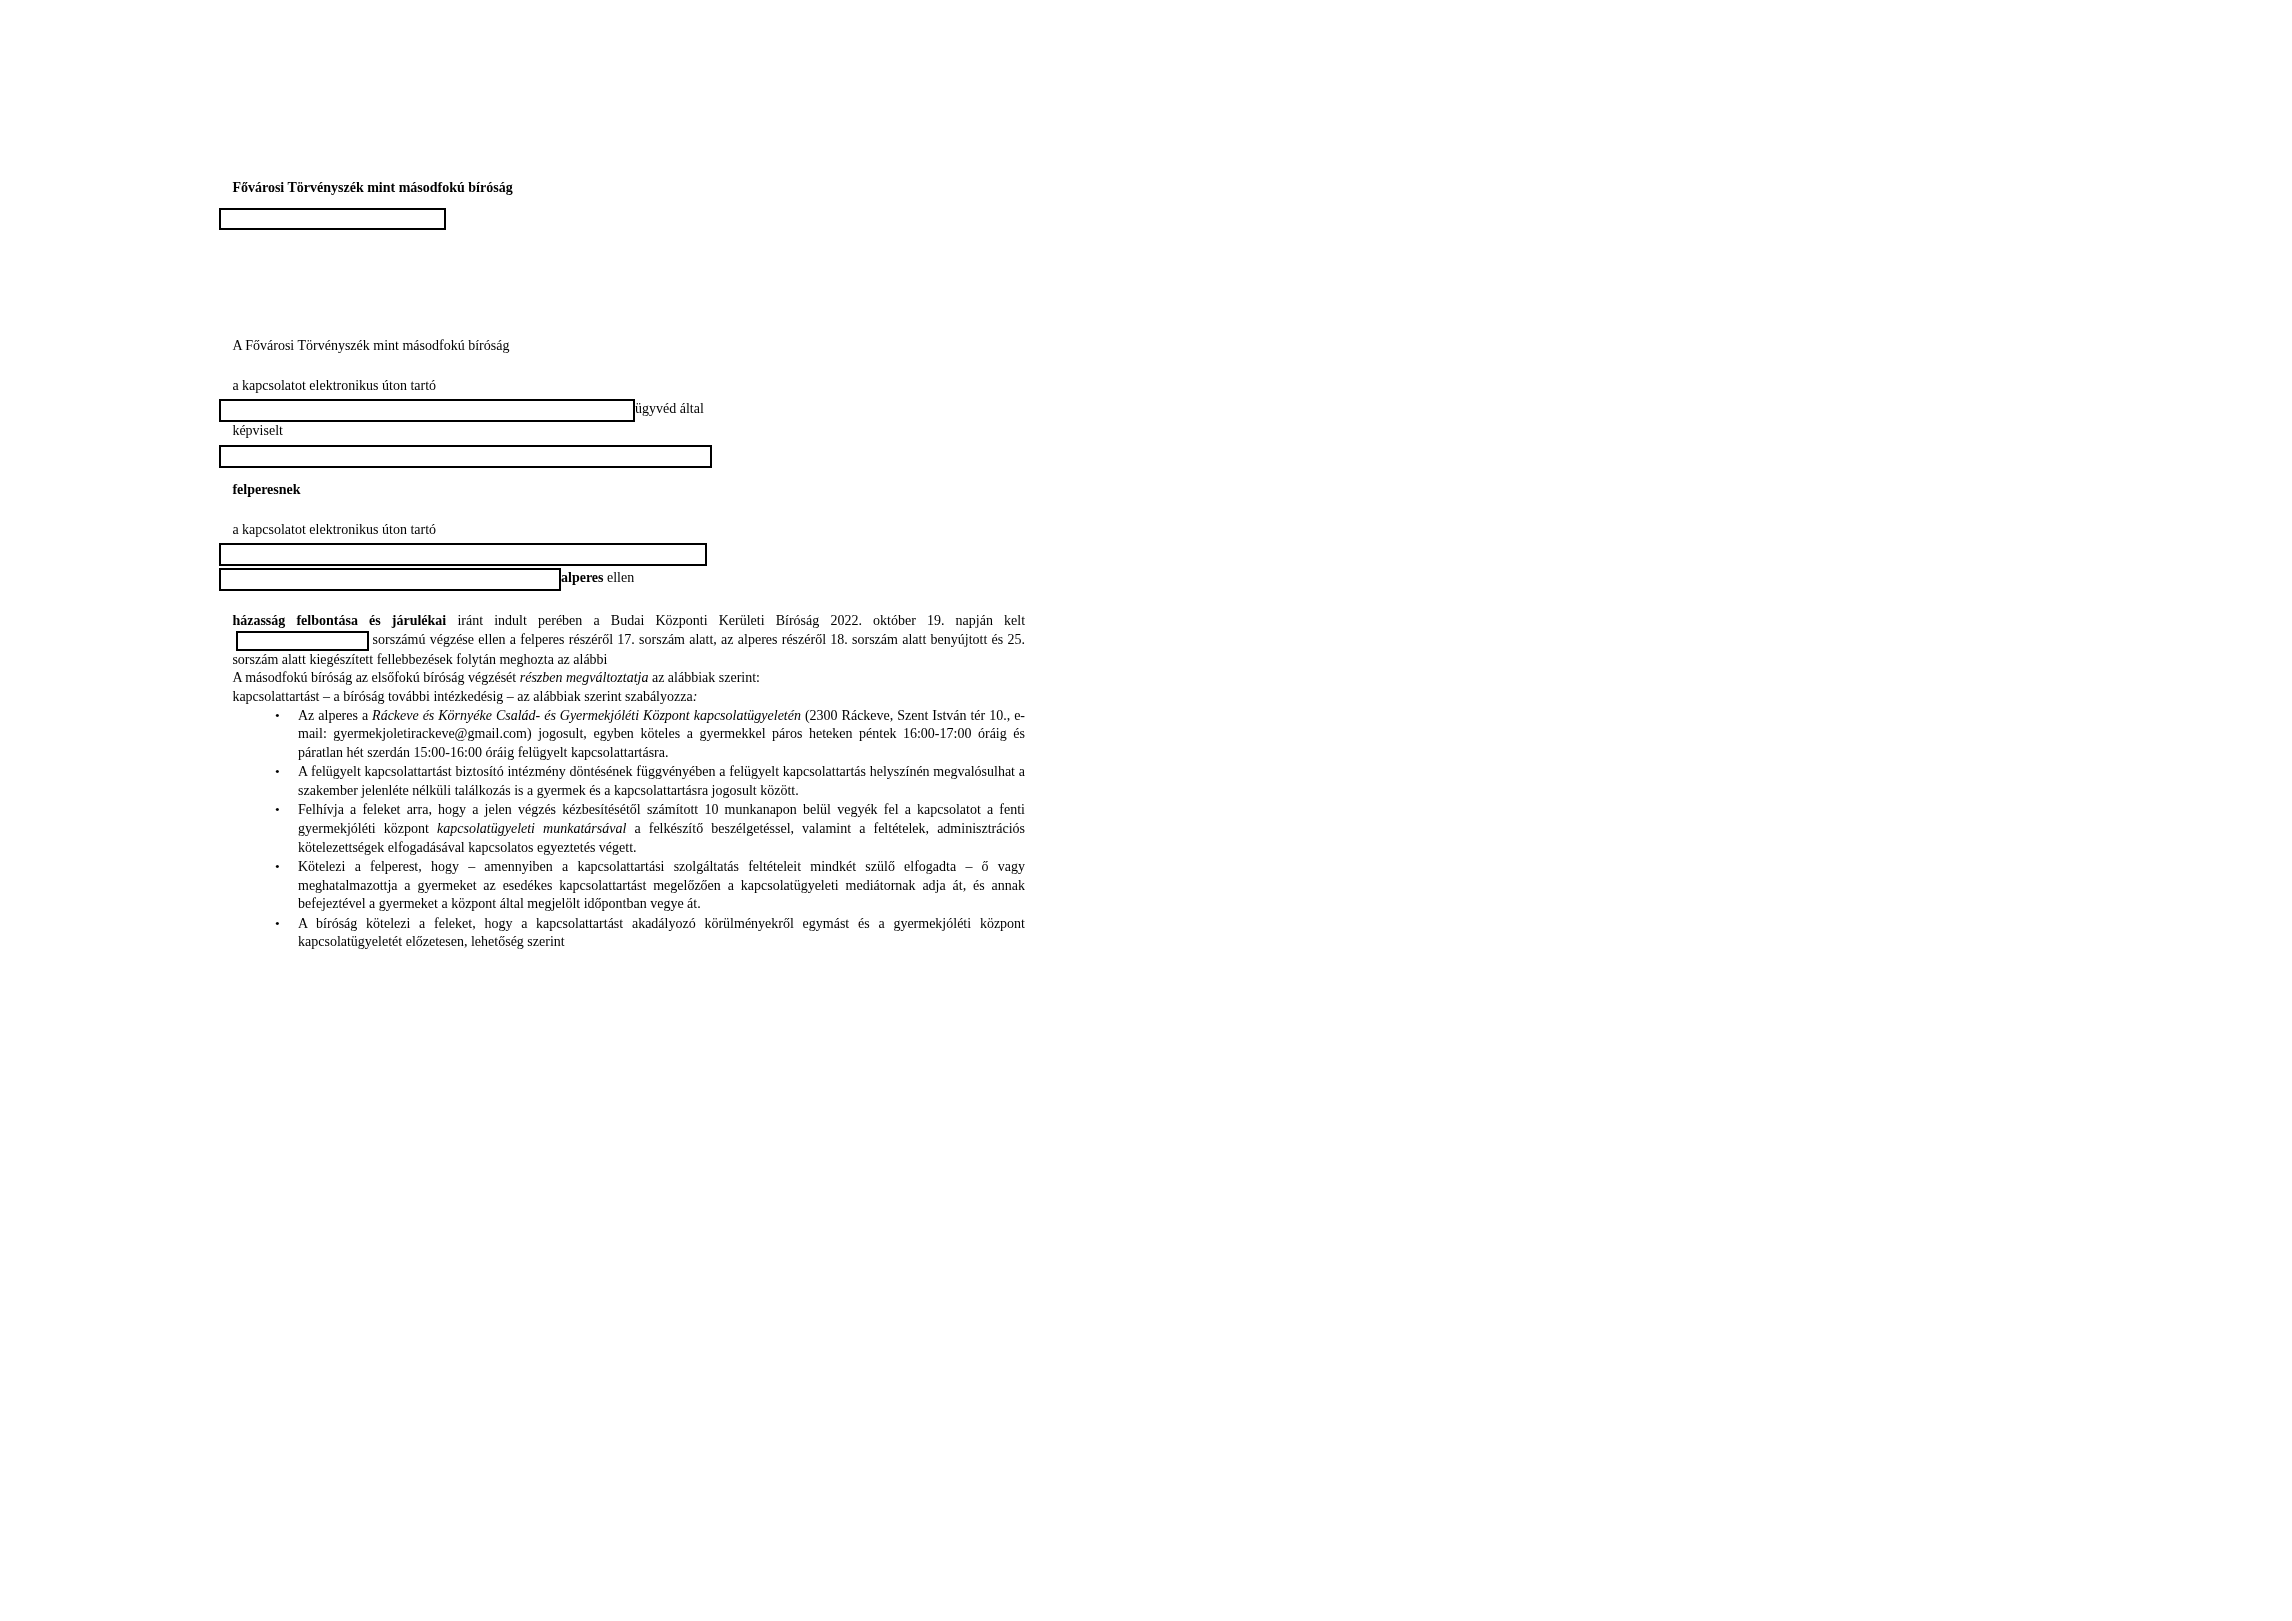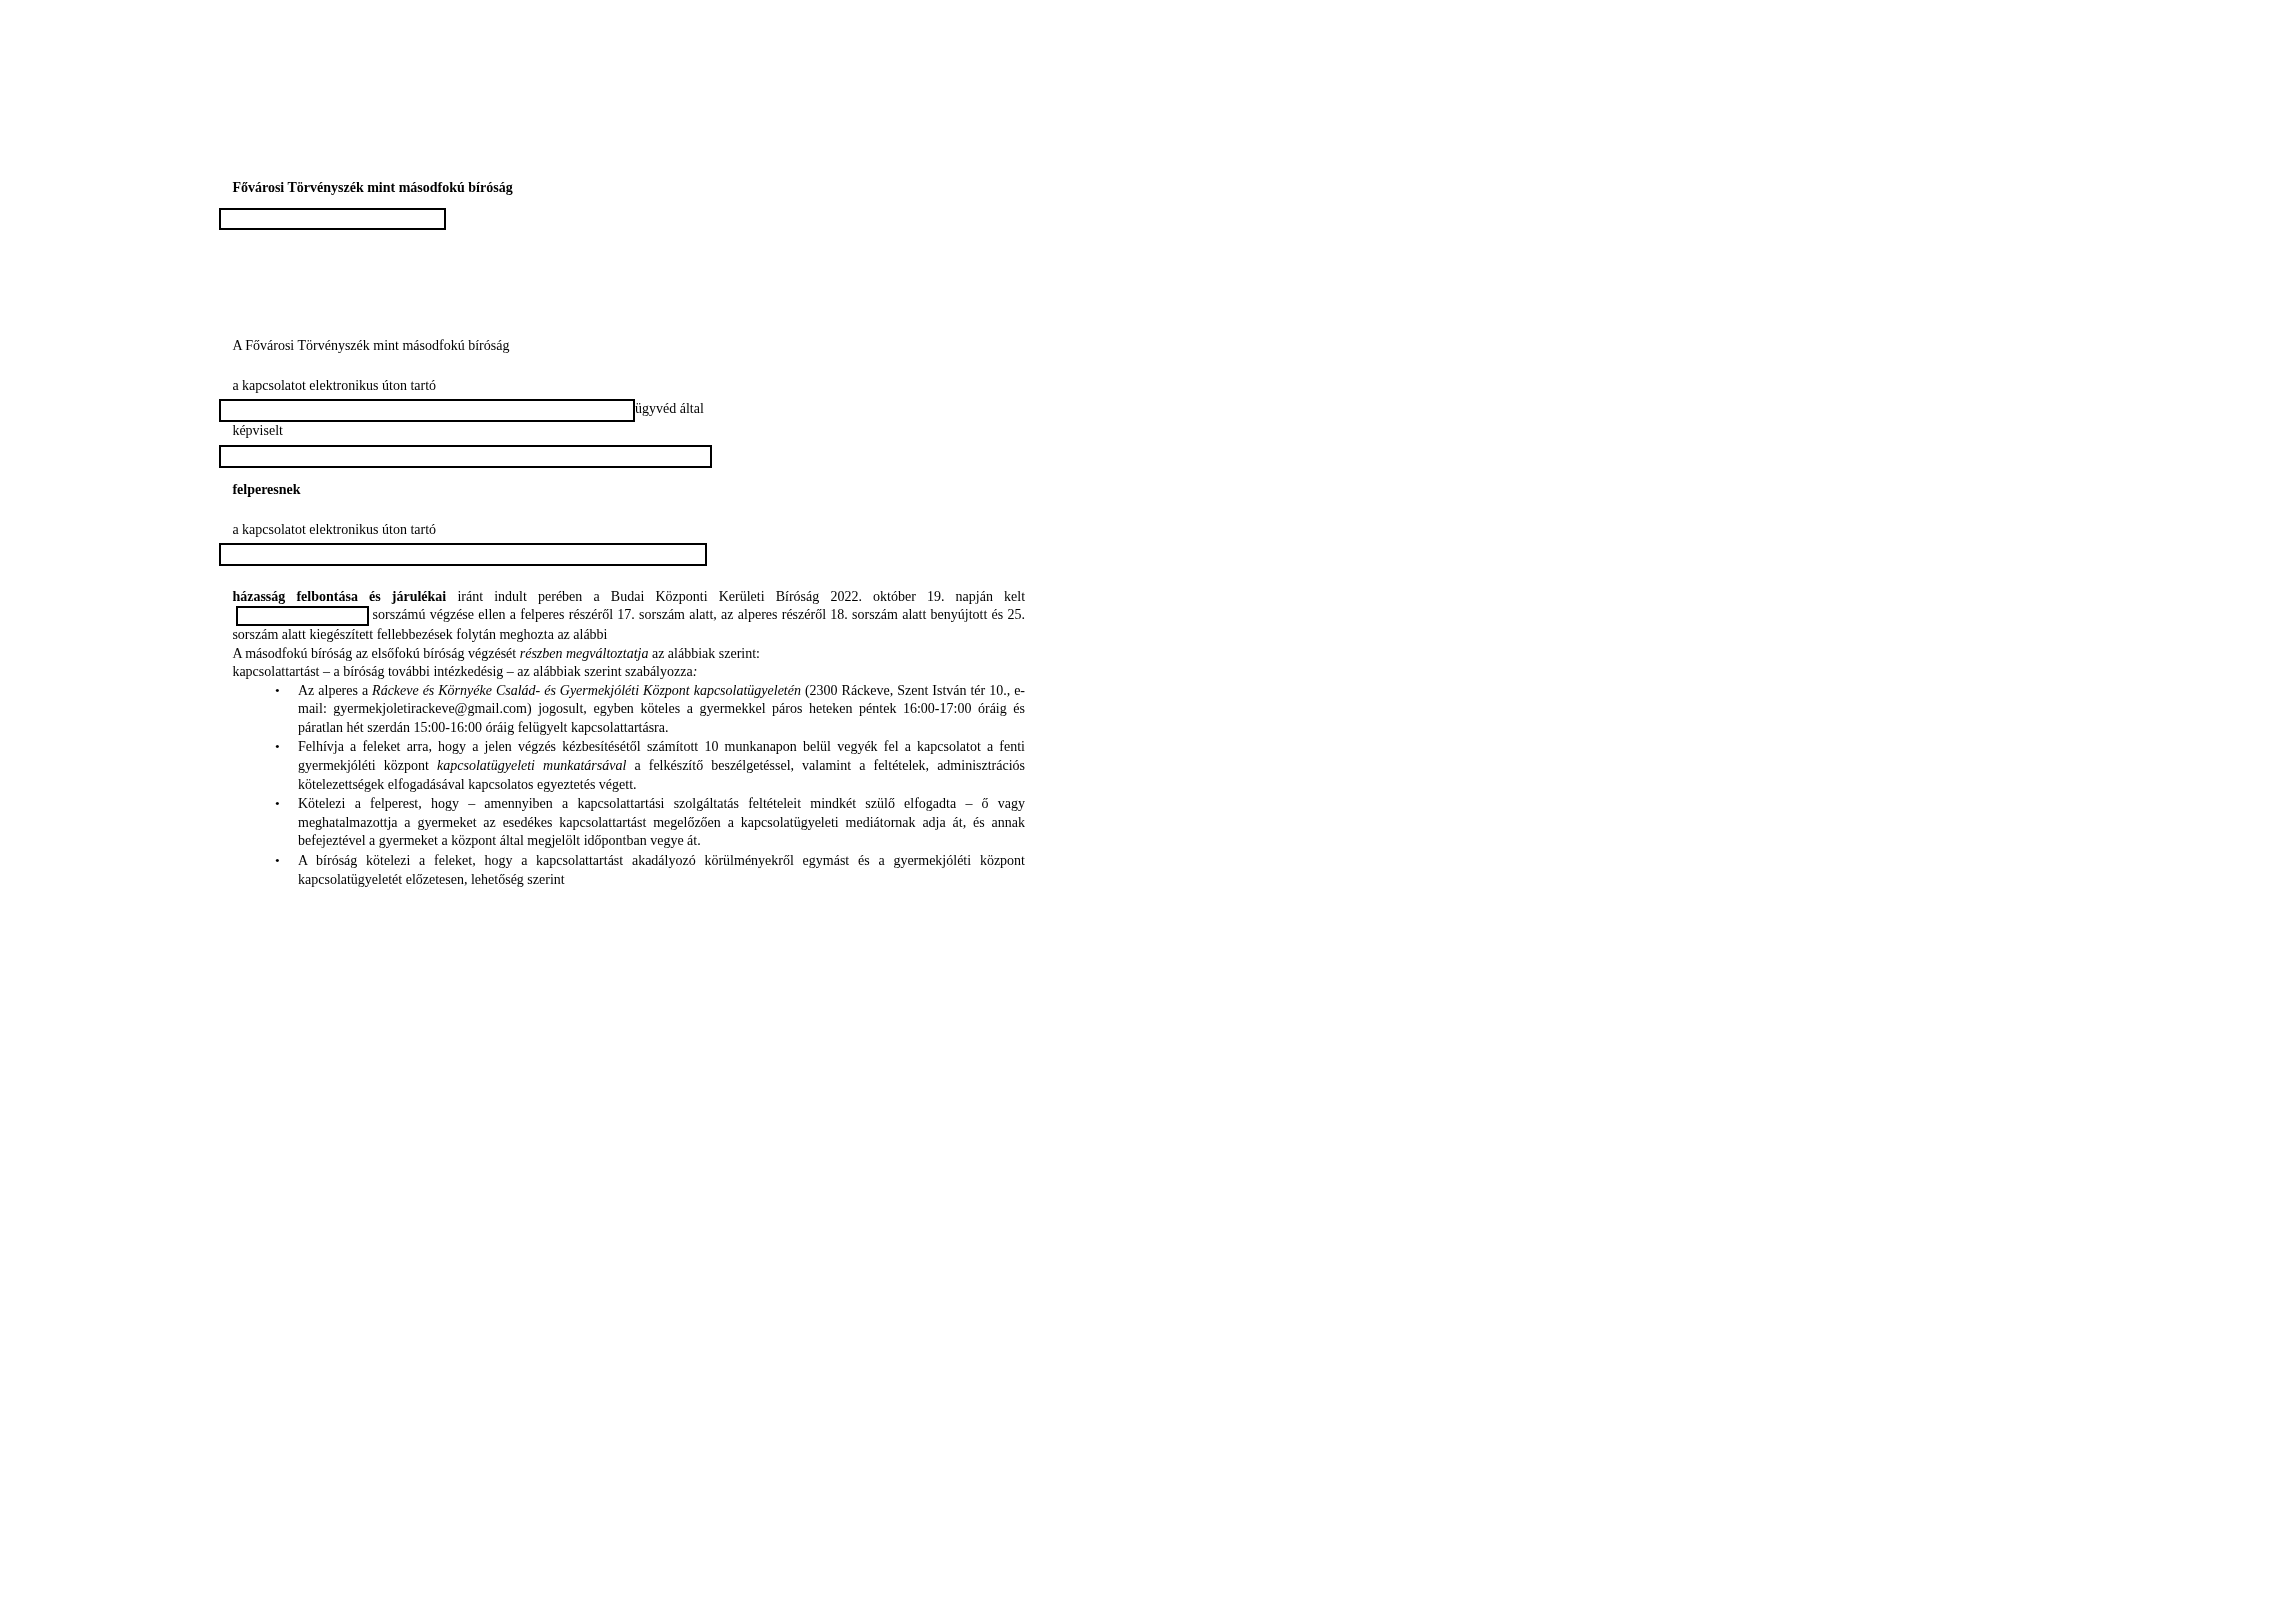--- a/index.html
+++ b/index.html
@@ -149,20 +149,23 @@
     </div>
 
     <div class="gap-s"></div>
     <div class="ind bold">felperesnek</div>
     <div class="gap-m"></div>
 
     <div class="ind">a kapcsolatot elektronikus úton tartó</div>
     <div style="margin-left:0px;">
       <span class="redact rb-wide3"></span>
     </div>
+    <div style="margin-left:0px; white-space:nowrap;">
+      <span class="redact rb-wide4"></span><span class="bold">alperes</span>&nbsp;<span>ellen</span>
+    </div>
 
     <div class="gap-m"></div>
 
     <div class="blockpara">
       <span class="bold">házasság felbontása és járulékai</span>
       <span>iránt indult perében a Budai Központi Kerületi Bíróság</span>
       <span>2022. október 19. napján kelt</span><span class="redact rb-sorszam"></span><span>sorszámú végzése ellen a felperes</span>
       <span>részéről 17.  sorszám alatt, az alperes részéről 18. sorszám alatt benyújtott és 25. sorszám alatt</span>
       <span>kiegészített fellebbezések folytán meghozta az alábbi</span>
     </div>
@@ -177,20 +180,23 @@
       <span>kapcsolattartást – a bíróság további intézkedésig – az alábbiak szerint szabályozza</span><span class="ital">:</span>
     </div>
 
     <ul class="bullets">
       <li>
         <span>Az alperes a</span>
         <span class="ital">Ráckeve és Környéke Család- és Gyermekjóléti Központ kapcsolatügyeletén</span>
         <span>(2300 Ráckeve, Szent István tér 10., e-mail: gyermekjoletirackeve@gmail.com) jogosult, egyben köteles a gyermekkel páros heteken péntek 16:00-17:00 óráig és páratlan hét szerdán 15:00-16:00 óráig felügyelt kapcsolattartásra.</span>
       </li>
       <li>
+        <span>A felügyelt kapcsolattartást biztosító intézmény döntésének függvényében a felügyelt kapcsolattartás helyszínén megvalósulhat a szakember jelenléte nélküli találkozás is a gyermek és a kapcsolattartásra jogosult között.</span>
+      </li>
+      <li>
         <span>Felhívja a feleket arra, hogy a jelen végzés kézbesítésétől számított 10 munkanapon belül vegyék fel a kapcsolatot a fenti gyermekjóléti központ</span>
         <span class="ital">kapcsolatügyeleti munkatársával</span>
         <span>a felkészítő beszélgetéssel, valamint a feltételek, adminisztrációs kötelezettségek elfogadásával kapcsolatos egyeztetés végett.</span>
       </li>
       <li>
         <span>Kötelezi a felperest, hogy – amennyiben a kapcsolattartási szolgáltatás feltételeit mindkét szülő elfogadta – ő vagy meghatalmazottja a gyermeket az esedékes kapcsolattartást megelőzően a kapcsolatügyeleti mediátornak adja át, és annak befejeztével a gyermeket a központ által megjelölt időpontban vegye át.</span>
       </li>
       <li>
         <span>A bíróság kötelezi a feleket, hogy a kapcsolattartást akadályozó körülményekről egymást és a gyermekjóléti központ kapcsolatügyeletét előzetesen, lehetőség szerint</span>
       </li>

